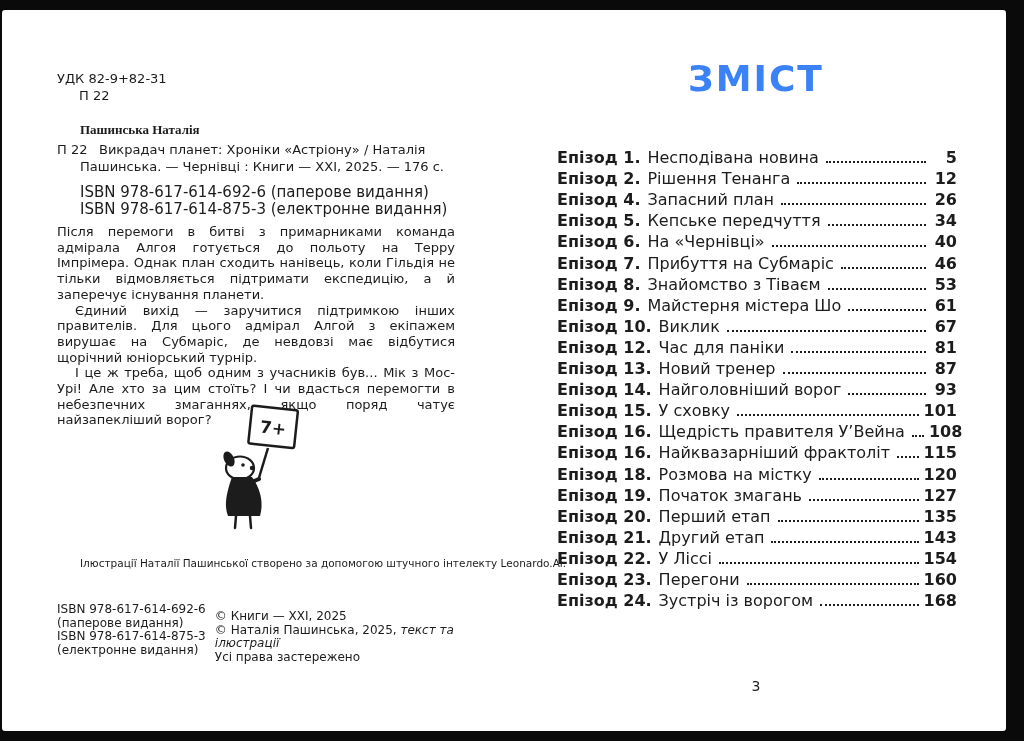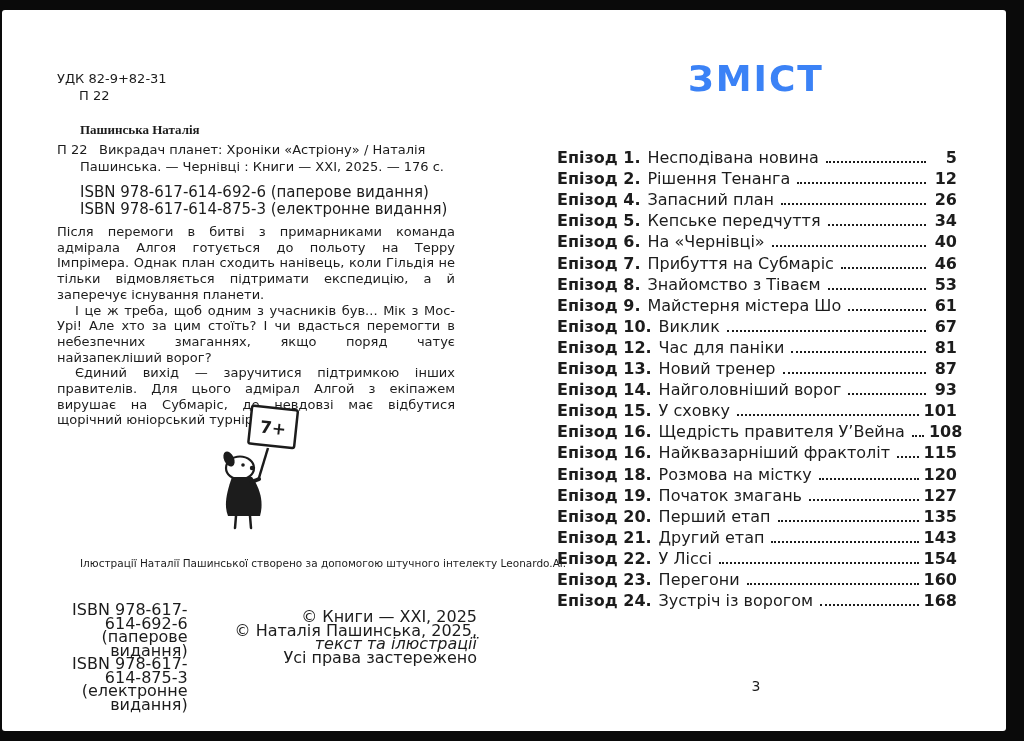--- a/index.html
+++ b/index.html
@@ -24,21 +24,21 @@
   .author      { left: 78px; top: 112px; font-size: 13px; font-weight: bold; font-family: Liberation Serif, serif; }
   .catalog     { left: 55px; top: 131px; width: 400px; font-size: 13px; line-height: 17px; }
   .catalog-code{ position: absolute; left: 0; top: 0; }
   .catalog-text{ display: block; margin-left: 23px; text-indent: 19px; }
   .isbn-block  { left: 78px; top: 174px; font-size: 15px; line-height: 16.5px; }
   .annotation  { left: 55px; top: 214px; width: 398px; font-size: 13px; line-height: 15.7px; text-align: justify; }
   .annot-para  { margin: 0; }
   .annot-para + .annot-para { text-indent: 18px; }
   .illustration{ left: 200px; top: 392px; width: 110px; height: 140px; }
   .credit      { left: 78px; top: 547px; font-size: 10.5px; }
-  .colophon    { left: 55px; top: 593px; width: 420px; display: flex; font-size: 16px; line-height: 13.5px; text-align: right; }
+  .colophon    { left: 55px; top: 593px; width: 420px; display: flex; font-size: 12px; line-height: 13.5px; }
   .colophon-left  { width: 185px; }
   .colophon-right { padding-top: 7px; }
   .colophon i  { font-style: italic; }
 
   
   .toc-title {
     left: 553px; top: 48px; width: 402px;
     margin: 0; text-align: center;
     font-size: 36px; font-weight: 900; letter-spacing: 2px;
     color: #3b82f6;
@@ -75,22 +75,22 @@
     <span class="catalog-text">Викрадач планет: Хроніки «Астріону» / Наталія Пашинська. — Чернівці : Книги — XXI, 2025. — 176 с.</span>
   </div>
 
   <div class="abs isbn-block">
     <div>ISBN 978-617-614-692-6 (паперове видання)</div>
     <div>ISBN 978-617-614-875-3 (електронне видання)</div>
   </div>
 
   <div class="abs annotation" id="annotation">
       <p class="annot-para">Після перемоги в битві з примарниками команда адмірала Алгоя готується до польоту на Терру Імпрімера. Однак план сходить нанівець, коли Гільдія не тільки відмовляється підтримати експедицію, а й заперечує існування планети.</p>
+      <p class="annot-para">Єдиний вихід — заручитися підтримкою інших правителів. Для цього адмірал Алгой з екіпажем вирушає на Субмаріс, де невдовзі має відбутися щорічний юніорський турнір.</p>
       <p class="annot-para">І це ж треба, щоб одним з учасників був... Мік з Мос-Урі! Але хто за цим стоїть? І чи вдасться перемогти в небезпечних змаганнях, якщо поряд чатує найзапекліший ворог?</p>
-      <p class="annot-para">Єдиний вихід — заручитися підтримкою інших правителів. Для цього адмірал Алгой з екіпажем вирушає на Субмаріс, де невдовзі має відбутися щорічний юніорський турнір.</p>
     </div>
 
   <div class="abs illustration">
     <svg viewBox="0 0 110 140" width="110" height="140">
       <g>
         <g transform="rotate(6 72 26)">
           <rect x="48" y="6" width="46" height="38" fill="#ffffff" stroke="#1c1c1c" stroke-width="2.5" rx="2"></rect>
           <text x="71" y="32" text-anchor="middle" font-size="17" font-weight="bold" fill="#1c1c1c">7+</text>
         </g>
         <line x1="66" y1="46" x2="56" y2="79" stroke="#1c1c1c" stroke-width="2.5"></line>

